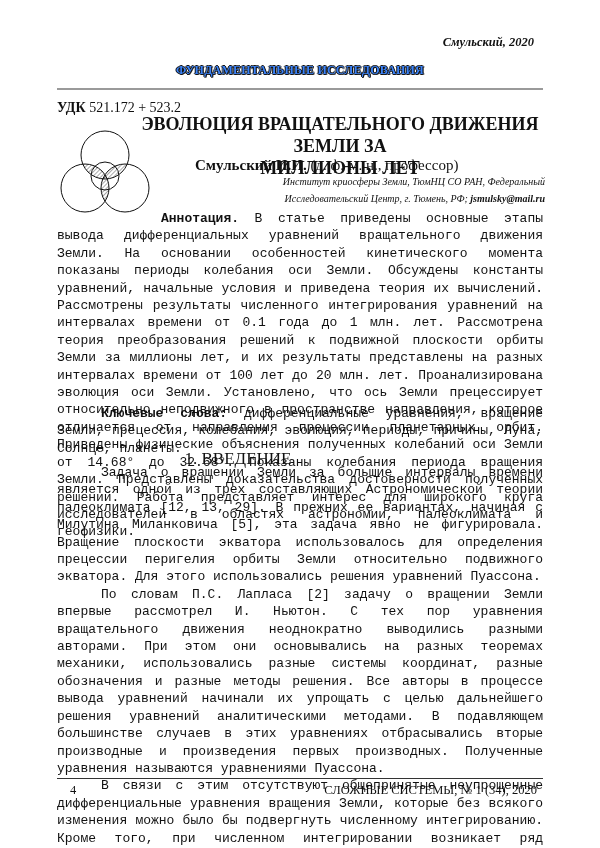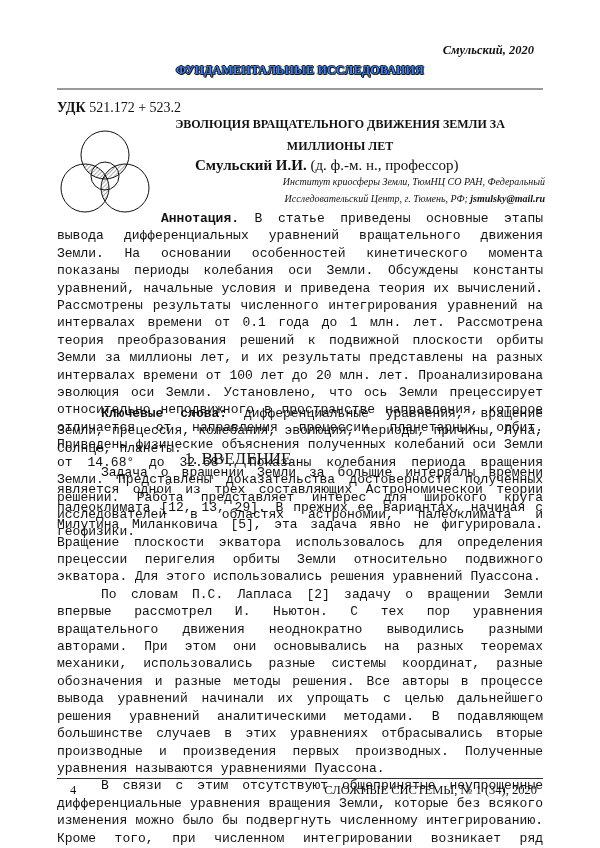--- a/index.html
+++ b/index.html
@@ -1,30 +1,30 @@
 <!DOCTYPE html>
 <html><head>
 <meta charset="utf-8">
 <style>
   html, body { margin: 0; padding: 0; background: #ffffff; }
   body { width: 600px; height: 848px; position: relative; overflow: hidden;
          font-family: "Liberation Serif", serif; color: #111; }
   .page { position: absolute; left: 0; top: 0; width: 600px; height: 848px; }
   .running-head { position: absolute; right: 66px; top: 35px; font-size: 12.5px;
-                  font-weight: bold; font-style: italic; margin-top: 8px; }
+                  font-weight: bold; font-style: italic; }
   .section-title { position: absolute; left: 0; width: 600px; top: 63px; text-align: center;
                    font-size: 12px; font-weight: bold; letter-spacing: 0.2px; color: #3b82f6;
                    text-shadow: -1px 0 #111, 1px 0 #111, 0 -1px #111, 0 1px #111, 1px 1px #444; }
   .rule-top { position: absolute; left: 57px; width: 409px; top: 88px; height: 2px; background: #9a9a9a; }
   .rule-top { width: 409px; }
   .udk { position: absolute; left: 57px; top: 100px; font-size: 14px; }
   .udk b { font-weight: bold; }
   .logo { position: absolute; left: 58px; top: 130px; width: 94px; width: 94px; height: 86px; }
   .title { position: absolute; left: 140px; width: 400px; top: 113px; text-align: center;
-           font-size: 12px; font-weight: bold; line-height: 22px; }
+           font-size: 18px; font-weight: bold; line-height: 22px; }
   .author { position: absolute; left: 195px; top: 157px; font-size: 15px; }
   .author b { font-weight: bold; }
   .affil { position: absolute; left: 150px; width: 395px; top: 173px; font-size: 10px;
            font-style: italic; line-height: 17px; text-align: right; }
   .affil .l2 { display: block; text-align: right; padding-left: 23px; }
   .affil .email { font-weight: bold; }
   .body { position: absolute; left: 57px; width: 486px; font-size: 13px; line-height: 17.4px;
           text-align: justify; font-family: Liberation Mono, monospace; }
   .abstract { top: 210px; }
   .indent { text-indent: 104px; }

